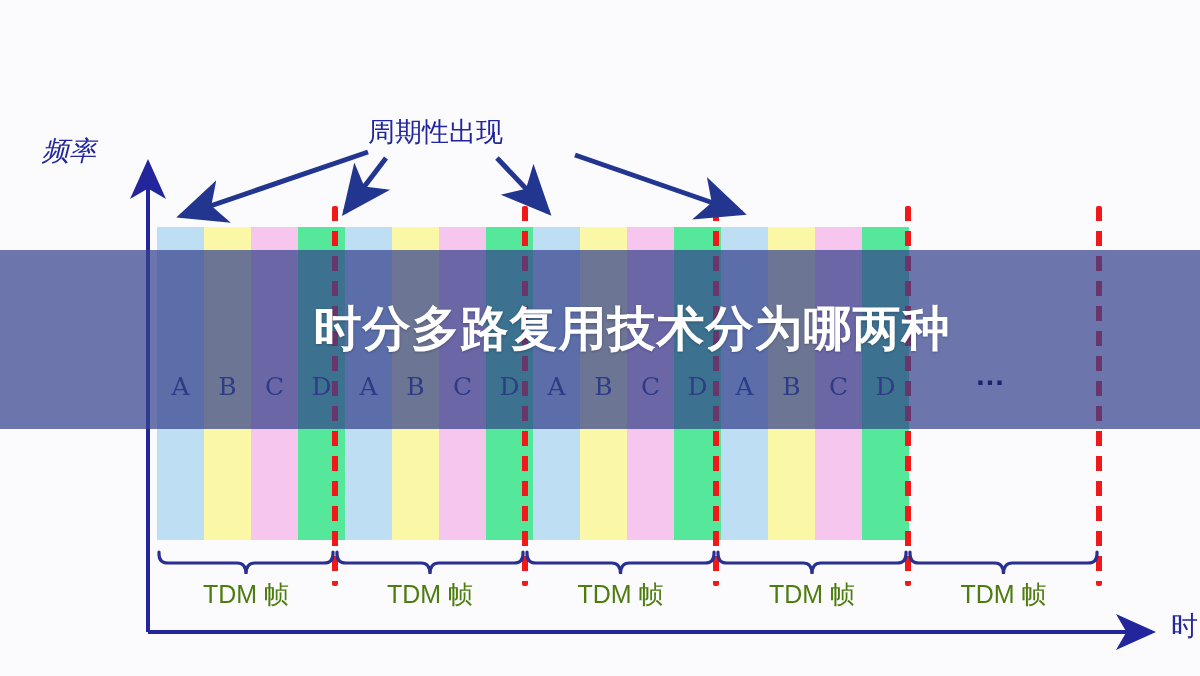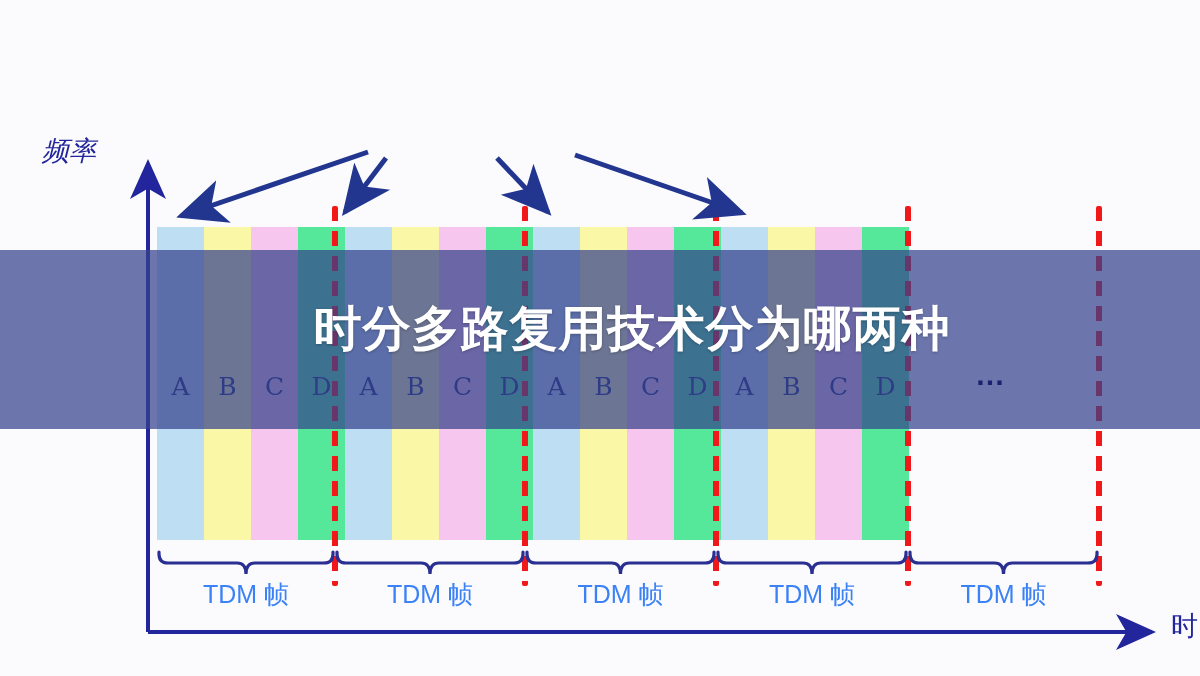--- a/index.html
+++ b/index.html
@@ -40,21 +40,21 @@
   .abc{
     position:absolute;top:372px;
     width:47px;text-align:center;
     font-family:"DejaVu Serif","Liberation Serif",serif;
     font-size:25px;color:#1d2c7a;
   }
 
   .tdm{
     position:absolute;top:578px;width:189px;text-align:center;
     font-family:"Liberation Sans","DejaVu Sans",sans-serif;
-    font-size:25px;color:#3b82f6;white-space:nowrap;
+    font-size:25px;color:#4d7c0f;white-space:nowrap;
   }
 
   
   #overlay-band{
     position:absolute;left:0;top:250px;width:1200px;height:179px;
     background:rgba(52,66,140,0.72);
   }
   #overlay-title{
     position:absolute;left:0;top:297px;width:1200px;
     text-align:center;
@@ -157,18 +157,19 @@
   <div class="layer" id="tdm-layer">
       <div class="tdm" style="left: 151.5px;">TDM 帧</div>
       <div class="tdm" style="left: 335.5px;">TDM 帧</div>
       <div class="tdm" style="left: 526px;">TDM 帧</div>
       <div class="tdm" style="left: 717.5px;">TDM 帧</div>
       <div class="tdm" style="left: 909px;">TDM 帧</div>
     </div>
 
   <div class="cnlabel" id="freq-label">频率</div>
   <div class="cnlabel" id="time-label">时</div>
+  <div class="cnlabel" id="period-label">周期性出现</div>
 
   <div id="overlay-band"></div>
   <div id="overlay-title">时分多路复用技术分为哪两种</div>
   <div id="ellipsis">…</div>
 
 </div>
 
 </body></html>

